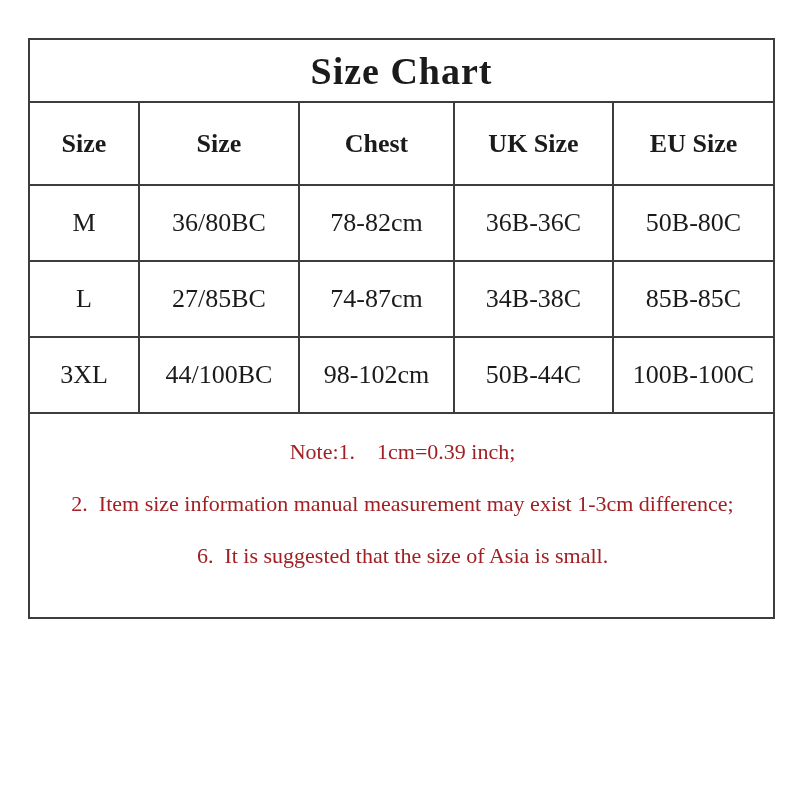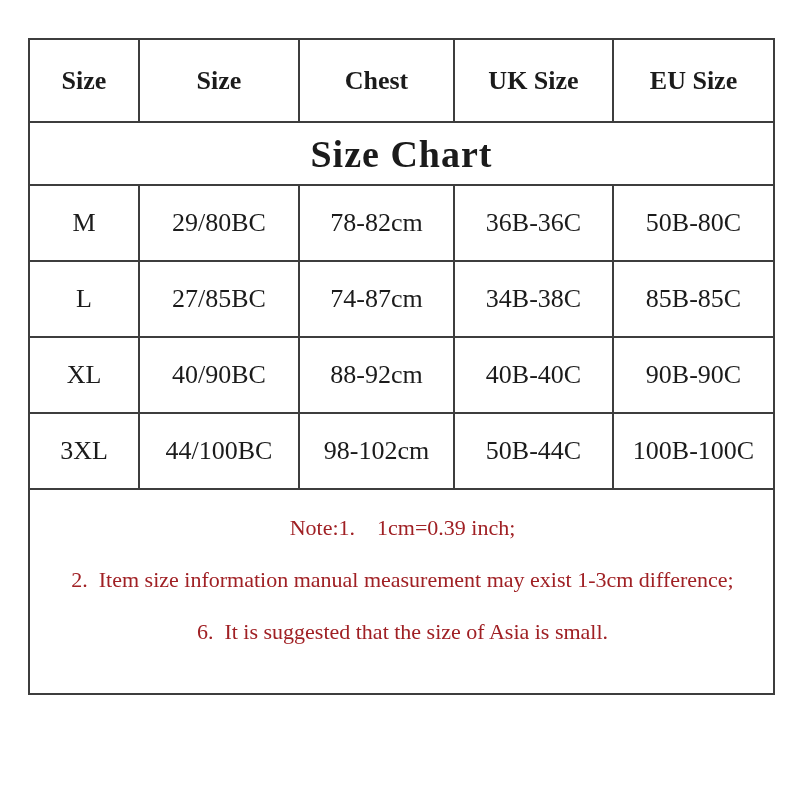--- a/index.html
+++ b/index.html
@@ -70,49 +70,42 @@
   <table class="size-chart">
     <colgroup>
       <col style="width:110px">
       <col style="width:160px">
       <col style="width:155px">
       <col style="width:159px">
       <col style="width:161px">
     </colgroup>
     <tbody>
       <tr>
+        <td colspan="5" class="title-cell">Size Chart</td>
+      </tr>
+      <tr>
         <th class="header-cell">Size</th>
         <th class="header-cell">Size</th>
         <th class="header-cell">Chest</th>
         <th class="header-cell">UK Size</th>
         <th class="header-cell">EU Size</th>
       </tr>
       <tr>
-        <td colspan="5" class="title-cell">Size Chart</td>
-      </tr>
-      <tr>
         <td class="data-cell">M</td>
-        <td class="data-cell">29/80BC</td>
+        <td class="data-cell">36/80BC</td>
         <td class="data-cell">78-82cm</td>
         <td class="data-cell">36B-36C</td>
         <td class="data-cell">50B-80C</td>
       </tr>
       <tr>
         <td class="data-cell">L</td>
         <td class="data-cell">27/85BC</td>
         <td class="data-cell">74-87cm</td>
         <td class="data-cell">34B-38C</td>
         <td class="data-cell">85B-85C</td>
-      </tr>
-      <tr>
-        <td class="data-cell">XL</td>
-        <td class="data-cell">40/90BC</td>
-        <td class="data-cell">88-92cm</td>
-        <td class="data-cell">40B-40C</td>
-        <td class="data-cell">90B-90C</td>
       </tr>
       <tr>
         <td class="data-cell">3XL</td>
         <td class="data-cell">44/100BC</td>
         <td class="data-cell">98-102cm</td>
         <td class="data-cell">50B-44C</td>
         <td class="data-cell">100B-100C</td>
       </tr>
       <tr>
         <td colspan="5" class="notes-cell">

